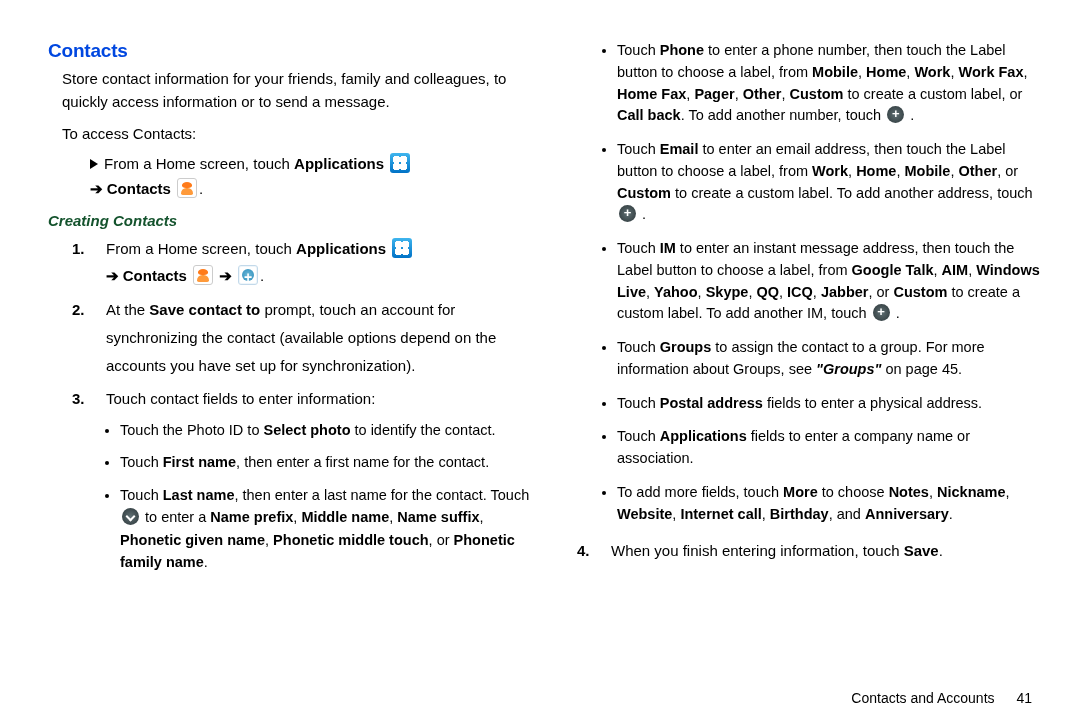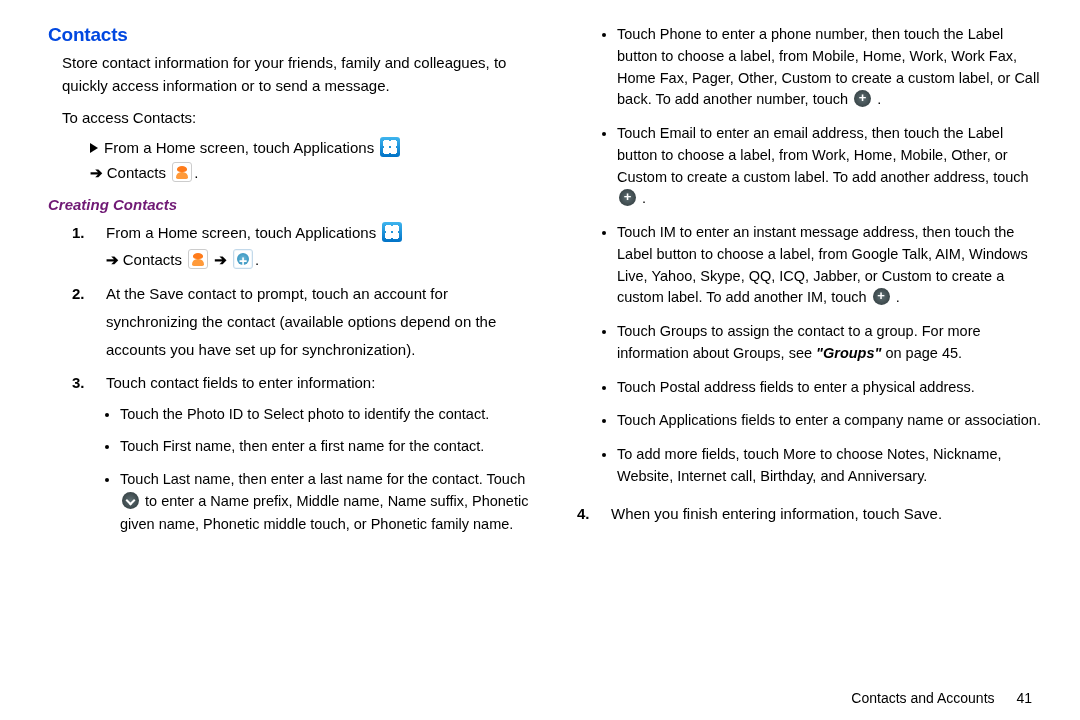--- a/index.html
+++ b/index.html
@@ -7,38 +7,38 @@
     padding: 0;
     width: 1080px;
     height: 720px;
     background: #fff;
     font-family: Arial, Helvetica, sans-serif;
     color: #000;
     box-sizing: border-box;
   }
   .page {
     display: flex;
-    padding: 24px 38px 20px 48px;
+    padding: 40px 38px 20px 48px;
     gap: 16px;
     height: calc(100% - 40px);
     box-sizing: border-box;
   }
   .col {
     flex: 1 1 0;
   }
   .section-title {
     color: #0047e0;
     font-weight: 900;
     font-size: 19px;
     letter-spacing: -0.2px;
     margin-bottom: 6px;
     font-stretch: condensed;
   }
   .subsection-title {
-    color: #701a75;
+    color: #14532d;
     font-style: italic;
     font-weight: 800;
     font-size: 15px;
     margin: 10px 0 6px 0;
   }
   .intro {
     font-size: 15px;
     line-height: 1.5;
     margin: 2px 0 8px 14px;
   }
@@ -93,21 +93,21 @@
     line-height: 1.85;
     margin: 10px 0 0 24px;
     padding-left: 34px;
     position: relative;
   }
   .rstep .num {
     position: absolute;
     left: 0;
     font-weight: 700;
   }
-  b { font-weight: 400; }
+  b { font-weight: 700; }
   i.ref { font-style: italic; font-weight: 700; }
   
   .ico {
     display: inline-block;
     vertical-align: -4px;
     width: 20px;
     height: 20px;
     border-radius: 3px;
     margin: 0 2px;
     box-sizing: border-box;

